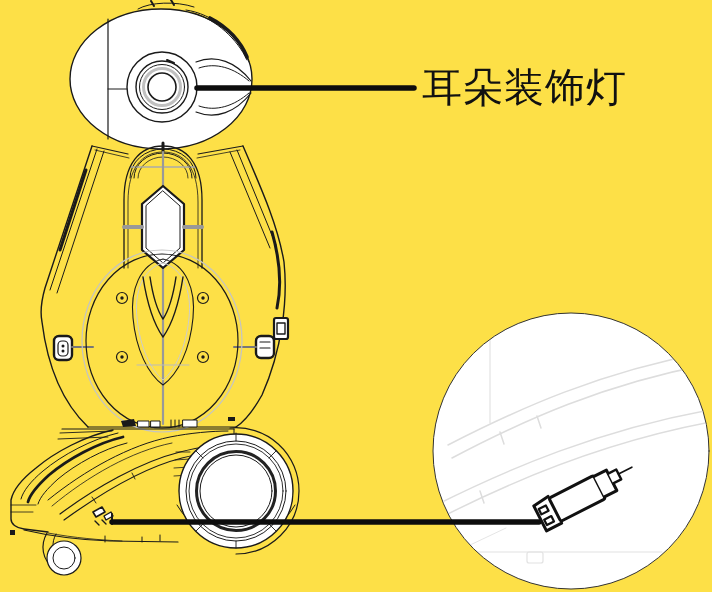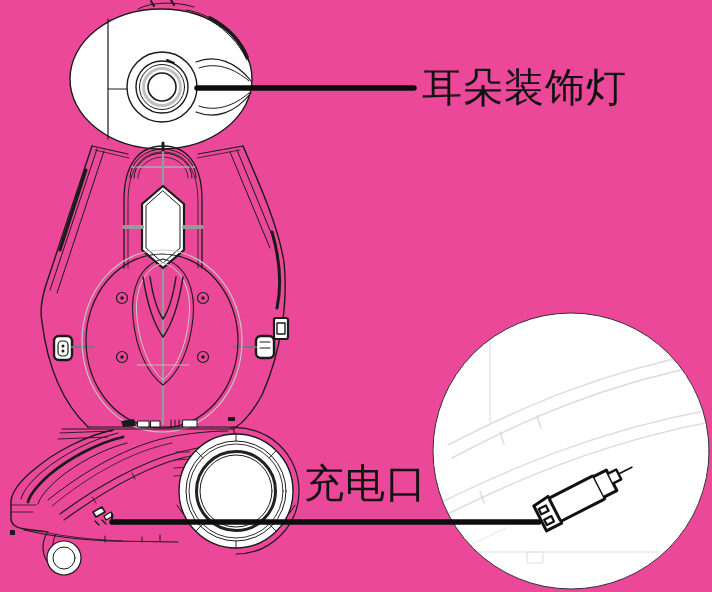--- a/index.html
+++ b/index.html
@@ -1,19 +1,19 @@
 <!DOCTYPE html>
 <html><head>
 <meta charset="utf-8">
 <style>
   html,body{margin:0;padding:0;background:#fff;}
   .stage{
     position:relative;
     width:712px;height:592px;
-    background:#ec4899;
+    background:#fde047;
     overflow:hidden;
     font-family:"Liberation Sans", sans-serif;
   }
   .stage svg{position:absolute;left:0;top:0;}
   .callout-label{
     position:absolute;
     color:#111;
     font-size:40px;
     line-height:1;
     letter-spacing:1px;
@@ -243,14 +243,13 @@
     <path d="M -40,-8 h 8 v 6 h -8 z" stroke-width="2.2"></path>
     <path d="M -40,4 h 8 v 6 h -8 z" stroke-width="2.2"></path>
     <path d="M 24,-12 L 38,-12 L 38,11 L 24,11" stroke-width="3"></path>
     <path d="M 38,-8 L 47,-8 L 47,3 L 38,3" stroke-width="2.4"></path>
     <line x1="47" y1="-3" x2="62" y2="-3" stroke-width="1.6"></line>
   </g>
 </svg>
 
   <div class="callout-label" id="label-ear">耳朵装饰灯</div>
 
-  <div class="callout-label" id="label-port">充电口</div>
 </div>
 
 </body></html>

